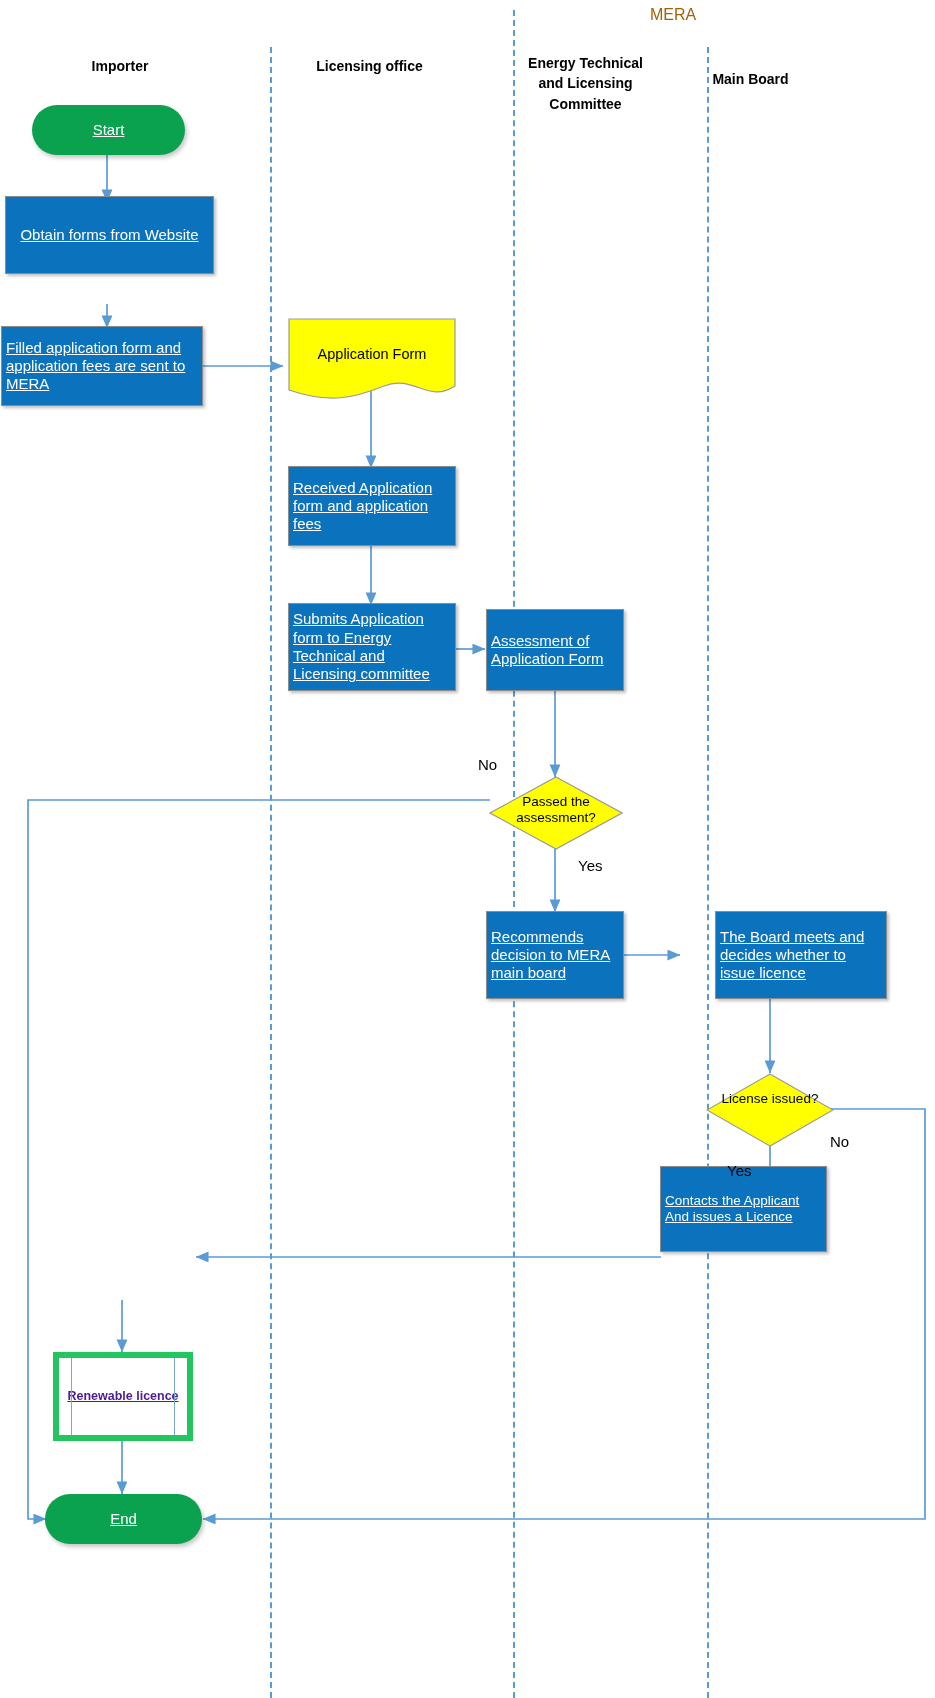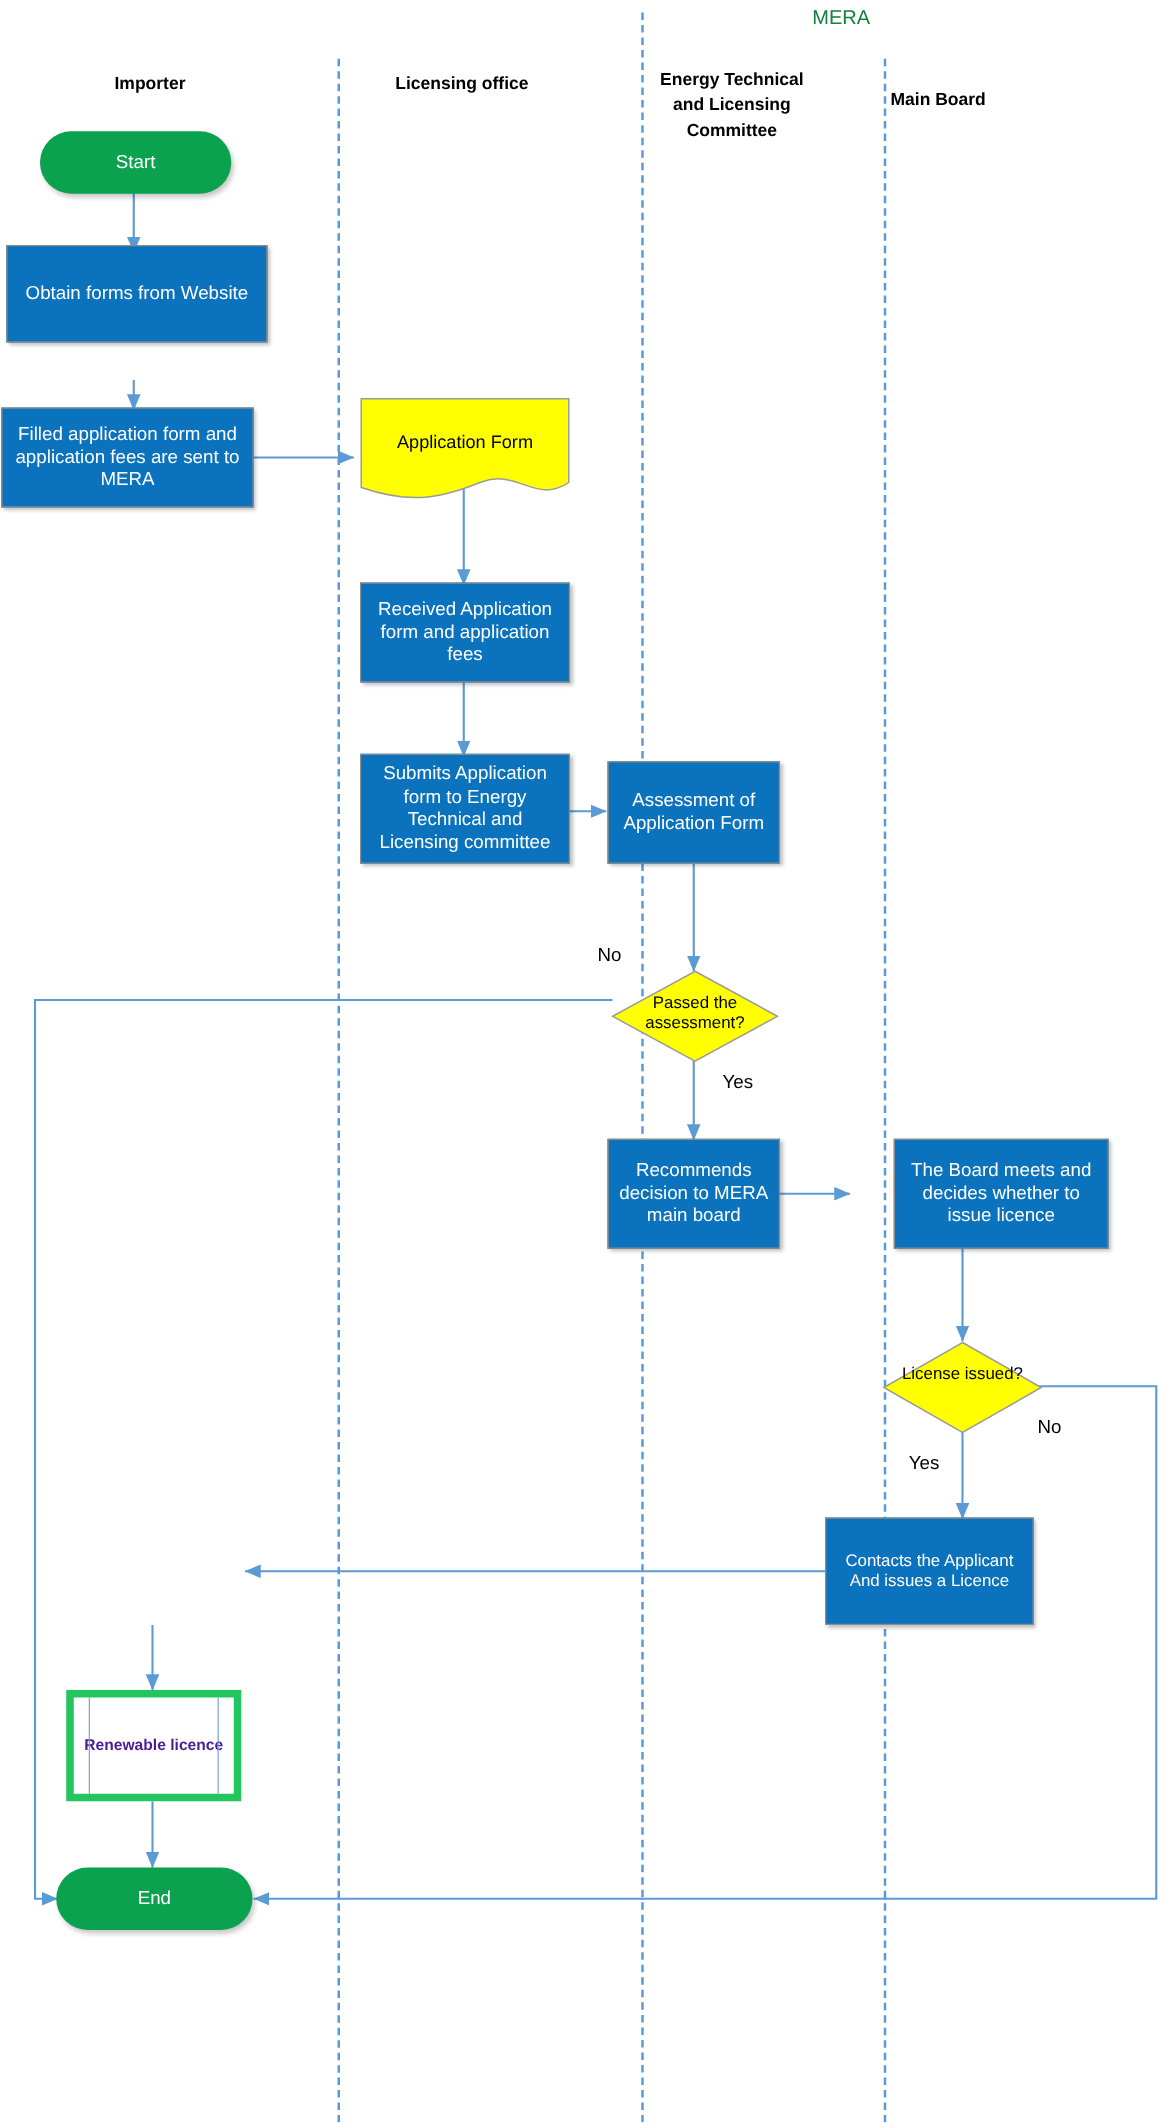--- a/index.html
+++ b/index.html
@@ -24,38 +24,38 @@
     font-weight: bold;
     font-size: 14px;
     color: #000000;
     text-align: center;
     line-height: 1.45;
   }
   .group-title {
     position: absolute;
     font-weight: normal;
     font-size: 16px;
-    color: #15803d;
+    color: #a16207;
     text-align: center;
   }
   .lane-divider {
     position: absolute;
     width: 0;
     border-left: 2px dashed #5b9bd5;
   }
 
   
   .node {
     position: absolute;
     box-sizing: border-box;
     display: flex;
     align-items: center;
     justify-content: center;
-    text-align: center;
     line-height: 1.22;
+    text-decoration: underline;
   }
   .proc {
     background: #0b72bd;
     border: 1px solid #8c8c8c;
     color: #ffffff;
     font-size: 15px;
     box-shadow: 2px 2px 3px rgba(0,0,0,0.25);
     padding: 2px 4px;
   }
   .proc.small { font-size: 13.5px; }
@@ -217,21 +217,21 @@
 
   <div class="node proc" style="left:683px; top:911px; width:172px; height:88px;margin-left:32px;">The Board meets and decides whether to issue licence</div>
 
   <div class="dia-wrap" style="left:706px; top:1073px; width:128px; height:74px;">
     <svg width="128" height="74" viewBox="0 0 128 74">
       <polygon points="64,1 127,37 64,73 1,37" fill="#ffff00" stroke="#9a9a9a" stroke-width="1.2"></polygon>
     </svg>
     <div class="dia-label" style="top:18px;">License issued?</div>
   </div>
 
-  <div class="node proc small" style="left:660px; top:1214px; width:167px; height:86px;">Contacts the Applicant And issues a Licence</div>
+  <div class="node proc small" style="left:660px; top:1166px; width:167px; height:86px;">Contacts the Applicant And issues a Licence</div>
 
 
   <div class="node predef" style="left:53px; top:1352px; width:140px; height:89px;">Renewable licence</div>
 
   <div class="node terminator" style="left:45px; top:1494px; width:157px; height:50px;">End</div>
 
   <div class="edge-label" style="left:478px; top:756px;">No</div>
 
   <div class="edge-label" style="left:578px; top:857px;">Yes</div>
 

